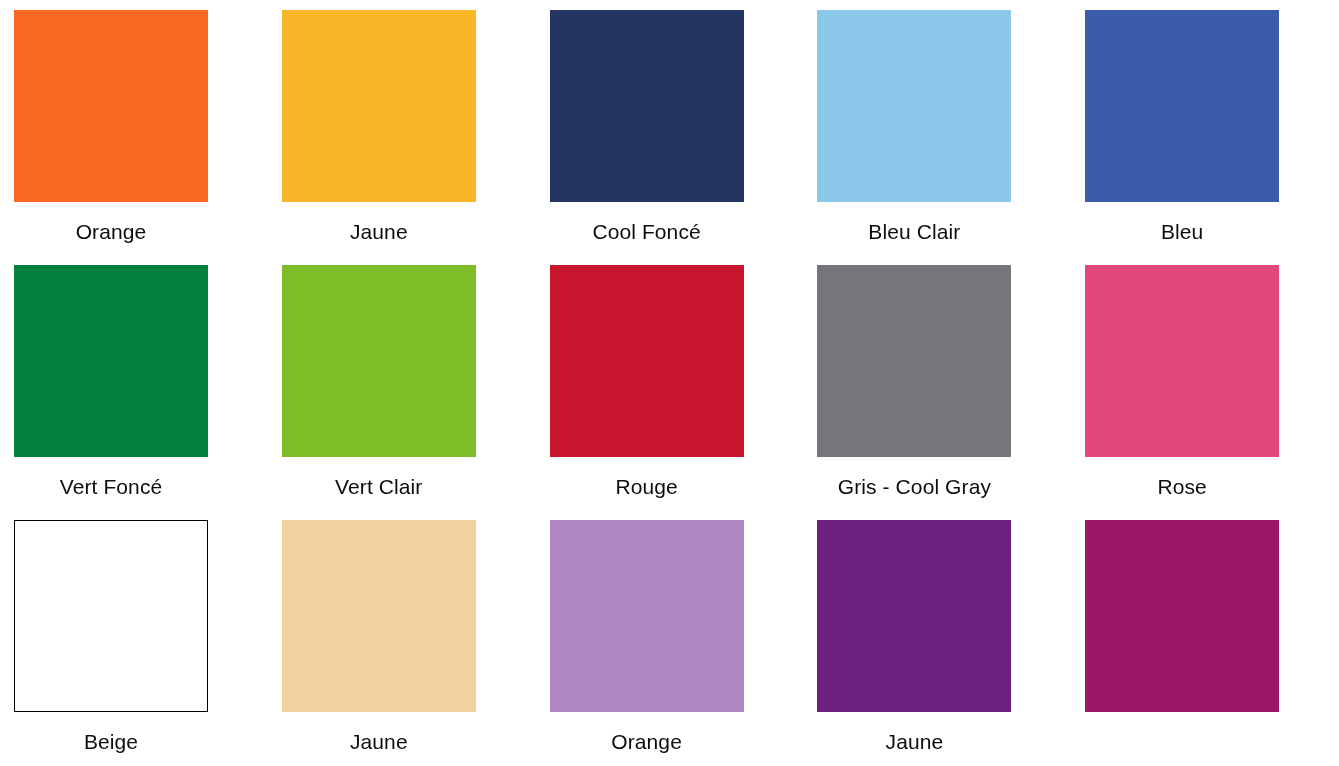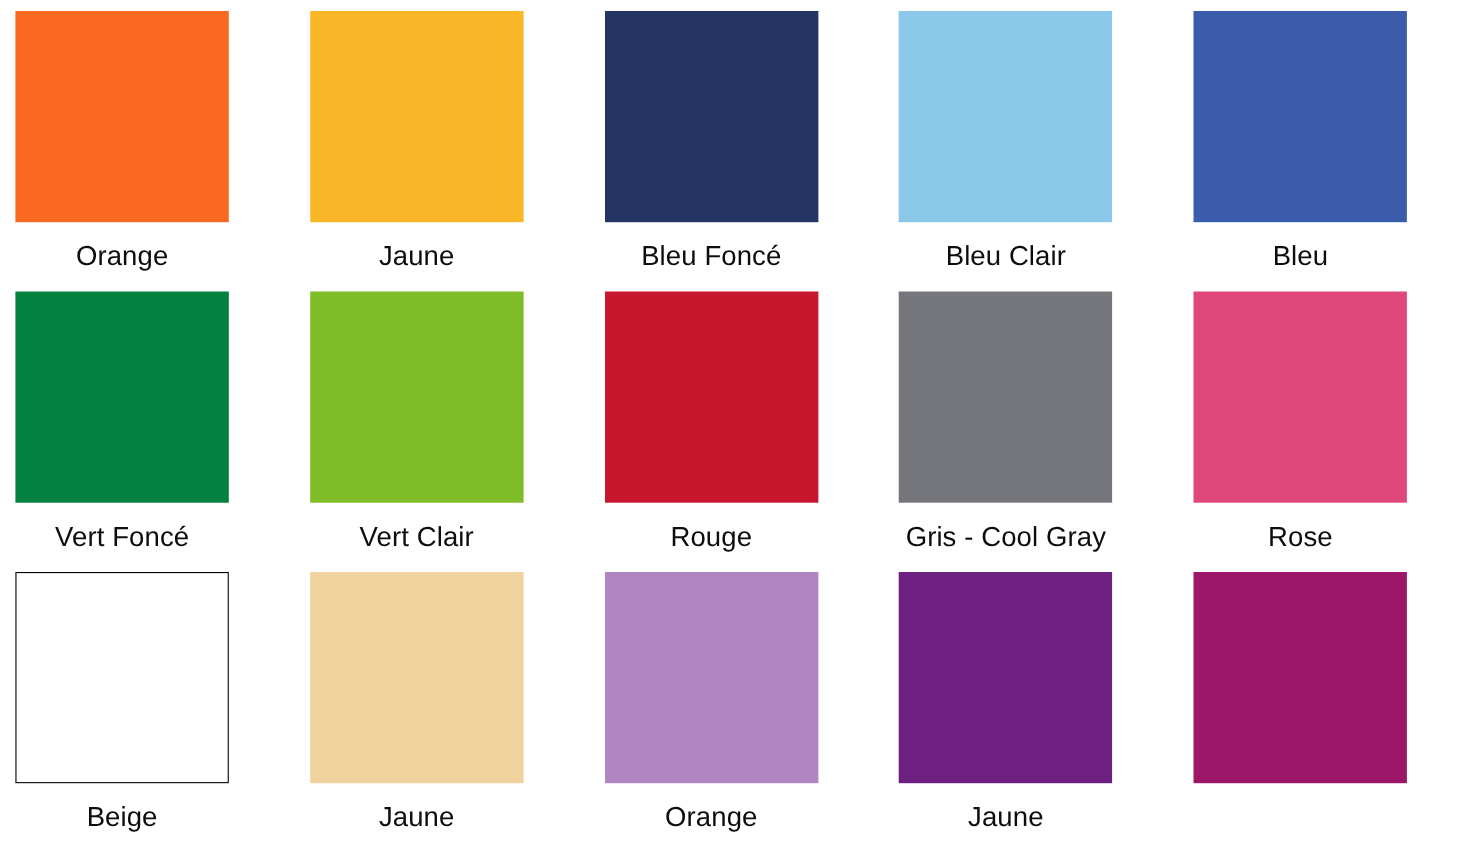--- a/index.html
+++ b/index.html
@@ -41,21 +41,21 @@
     margin-left: 14px;
     flex: 0 0 auto;
   }
 
   .swatch-chip.bordered {
     border: 1px solid #000000;
     background: #ffffff;
   }
 
   .swatch-label {
-    font-size: 25px;
+    font-size: 21px;
     line-height: 1;
     color: #0d0d0d;
     padding-top: 19px;
     letter-spacing: 0.1px;
     white-space: nowrap;
     text-align: center;
     width: 194px;
     margin-left: 14px;
   }
 
@@ -71,21 +71,21 @@
     <div class="swatch-cell col-1">
       <div class="swatch-chip" style="background: rgb(249, 105, 33);"></div>
       <div class="swatch-label">Orange</div>
     </div>
     <div class="swatch-cell col-2">
       <div class="swatch-chip" style="background: rgb(249, 183, 39);"></div>
       <div class="swatch-label">Jaune</div>
     </div>
     <div class="swatch-cell col-3">
       <div class="swatch-chip" style="background: rgb(36, 53, 99);"></div>
-      <div class="swatch-label">Bleu Foncé</div>
+      <div class="swatch-label">Cool Foncé</div>
     </div>
     <div class="swatch-cell col-5">
       <div class="swatch-chip" style="background: rgb(140, 200, 234);"></div>
       <div class="swatch-label">Bleu Clair</div>
     </div>
     <div class="swatch-cell col-4">
       <div class="swatch-chip" style="background: rgb(58, 92, 170);"></div>
       <div class="swatch-label">Bleu</div>
     </div>
     <div class="swatch-cell col-1">

